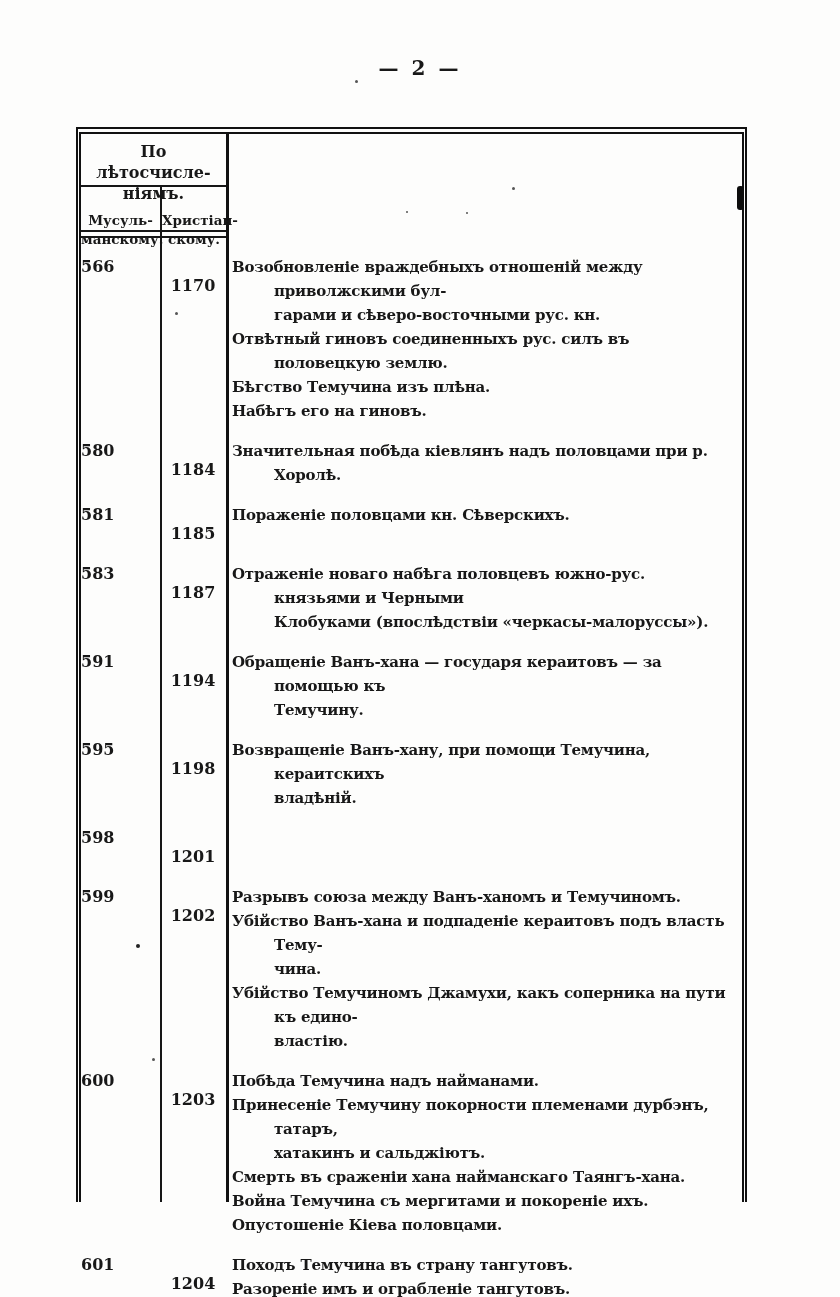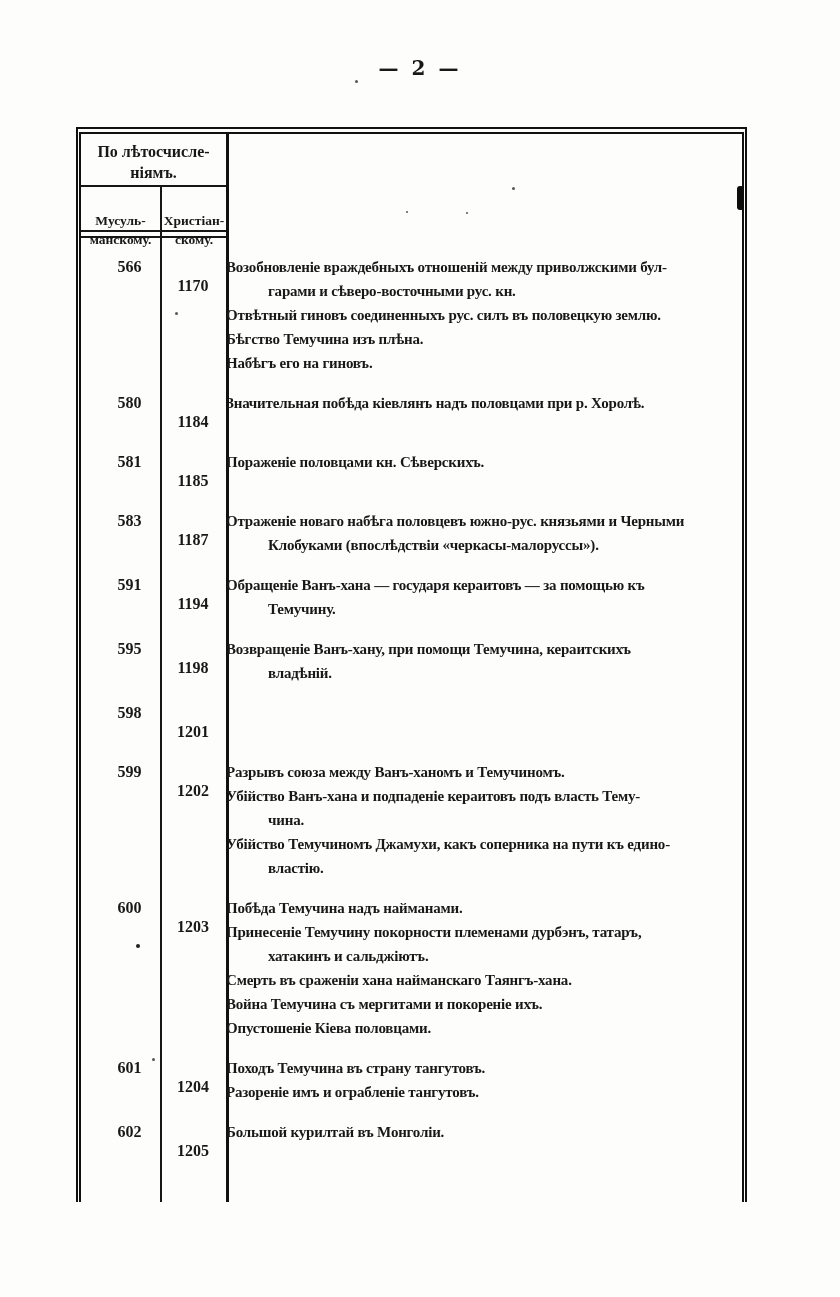--- a/index.html
+++ b/index.html
@@ -17,21 +17,21 @@
   
   .chron-table{
     position:absolute;left:76px;top:127px;width:671px;height:1075px;
     border-top:7px double #111;
     border-left:5px double #111;
     border-right:5px double #111;
     border-bottom:none;
     box-sizing:border-box;
     background:transparent;
   }
-  .tbl-inner{position:relative;width:100%;height:100%;font-family:Liberation Serif, serif;}
+  .tbl-inner{position:relative;width:100%;height:100%;}
   
   .divider-dates-events{
     position:absolute;left:145px;top:0;bottom:0;width:3px;background:#111;
   }
   .divider-muslim-christian{
     position:absolute;left:79px;top:51px;bottom:0;width:2px;background:#161616;
   }
   
   .header-underline{
     position:absolute;left:0;top:51px;width:145px;height:2px;background:#161616;
@@ -52,28 +52,28 @@
     text-align:center;font-size:13.5px;font-weight:bold;line-height:19px;
     white-space:pre-line;
     margin-top:20px;
   }
   .hdr-sub.muslim{left:0;width:79px;}
   .hdr-sub.christian{left:81px;width:64px;text-align:center;}
   
   .rows{position:absolute;left:0;right:0;top:121px;}
   .row{display:flex;align-items:flex-start;margin-bottom:16px;}
   .cell-muslim{
-    width:79px;flex:0 0 79px;text-align:center;
-    font-size:16px;font-weight:bold;line-height:24px;padding-left:18px;box-sizing:border-box;
+    width:79px;flex:0 0 79px;text-align:left;
+    font-size:16px;font-weight:bold;line-height:24px;padding-left:0;box-sizing:border-box;
   }
   .cell-christian{
     width:66px;flex:0 0 66px;text-align:center;
     font-size:16px;font-weight:bold;line-height:24px;margin-top:19px;
   }
-  .cell-events{flex:1;padding:0 6px 0 0;min-width:0;}
+  .cell-events{flex:1;padding:0 6px 0 6px;min-width:0;}
   .event{
     margin:0;font-size:15px;font-weight:bold;line-height:24px;
     letter-spacing:-0.2px;
     padding-left:42px;text-indent:-42px;
     white-space:pre-line;
   }
   
   .ink-blob{
     position:absolute;right:-2px;top:52px;width:7px;height:24px;
     background:#0d0d0d;border-radius:3px;

